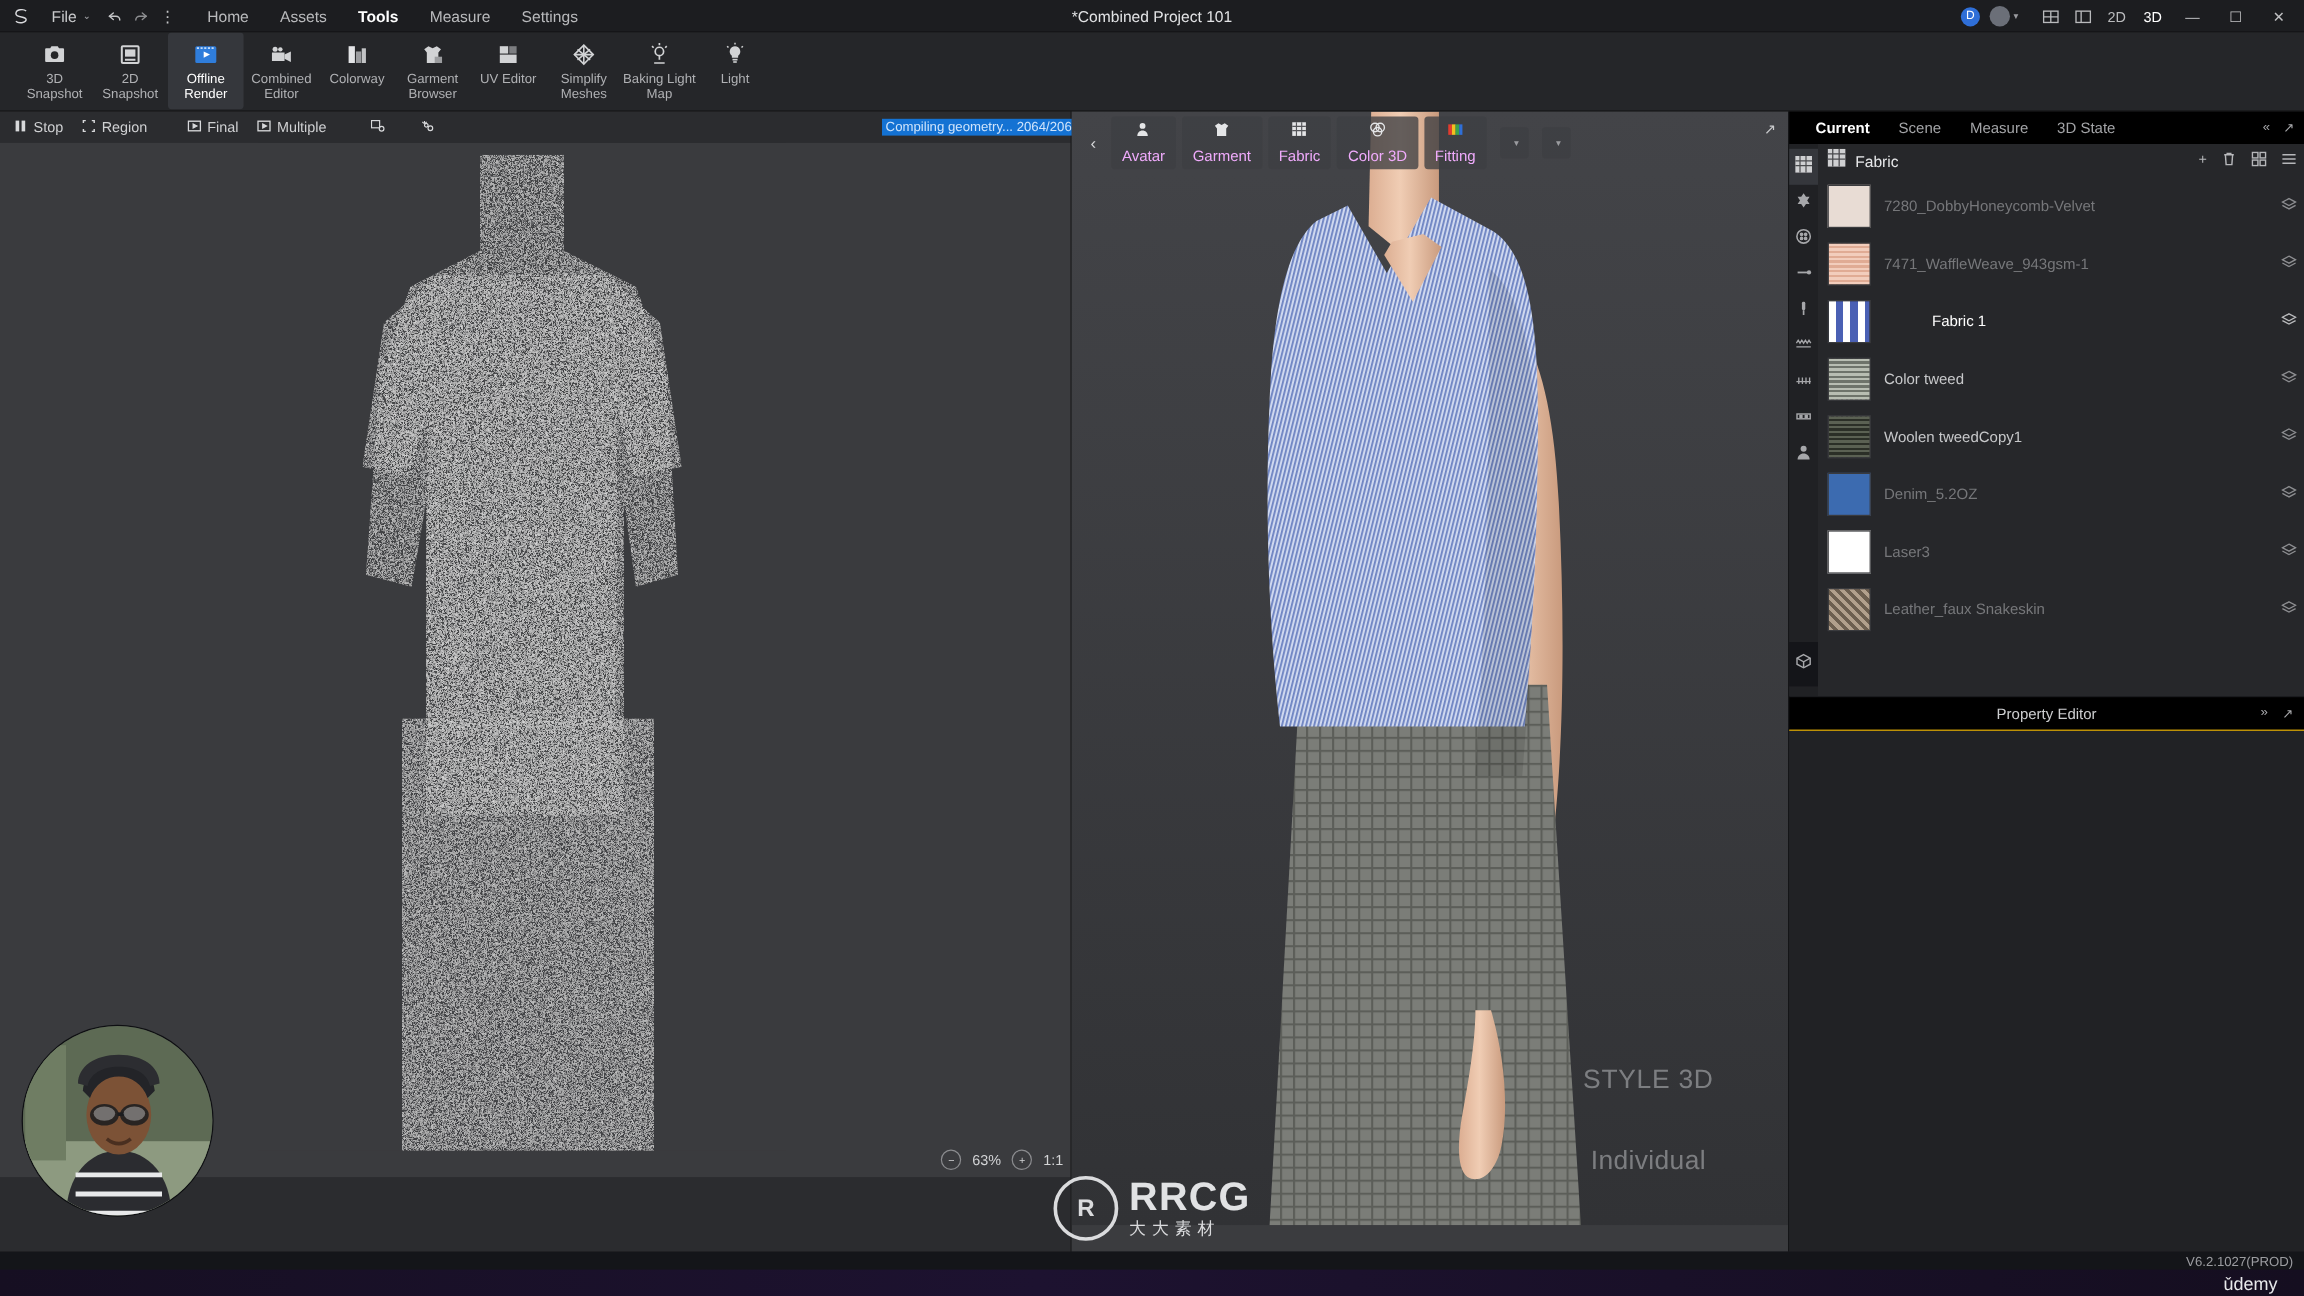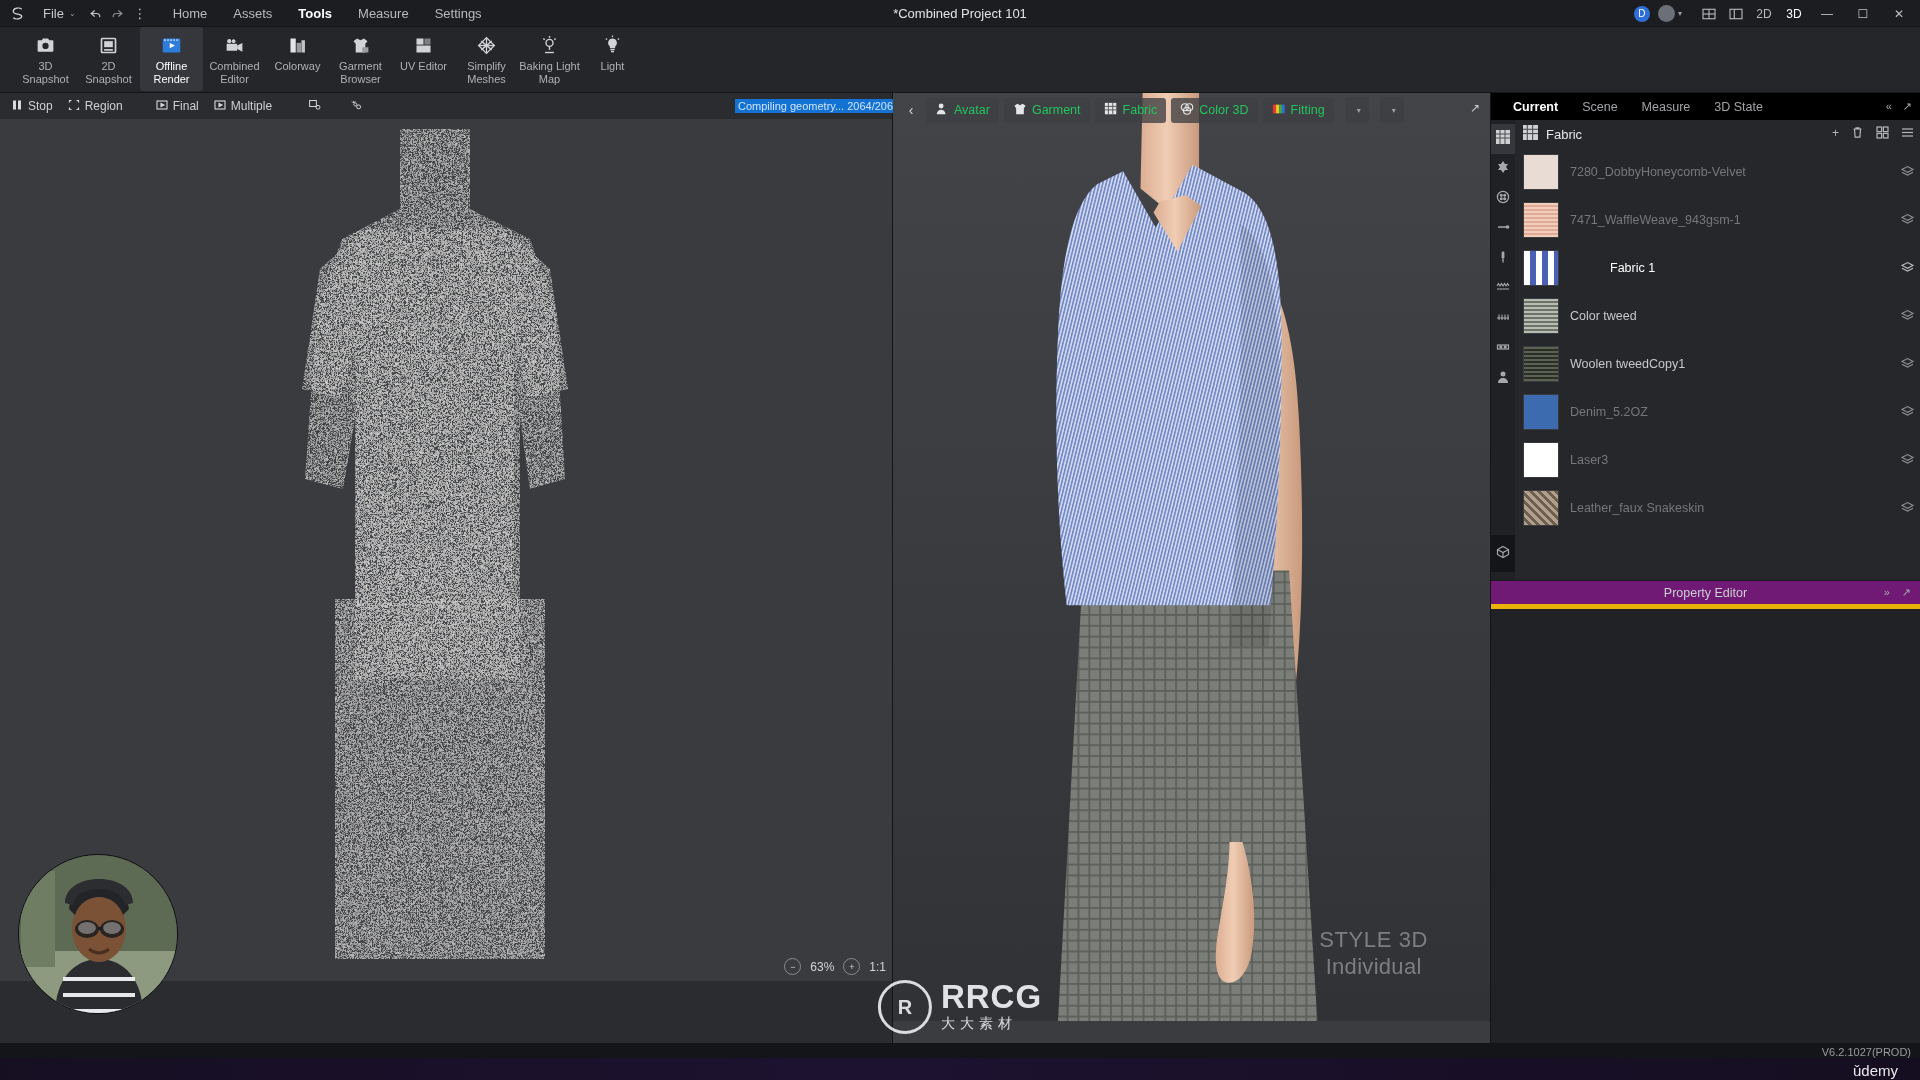--- a/index.html
+++ b/index.html
@@ -64,30 +64,30 @@
     font-size:12px; color:#d3d4d6; }
   .zb { width:17px; height:17px; border:1px solid #8a8b8e; border-radius:50%;
     display:flex; align-items:center; justify-content:center; font-size:9px; }
   .rp-bottom { height:62px; background:#2b2c2f; }
 
   
   .viewport { flex:1; background:#3b3c3f; position:relative; overflow:hidden; }
   .vp-tools { position:absolute; top:4px; left:8px; display:flex; align-items:center; gap:5px; z-index:6; }
   .vp-back { width:20px; text-align:center; font-size:14px; color:#d8d9db; }
   .vt { display:flex; align-items:center; gap:5px; background:rgba(62,63,67,0.78);
-    border-radius:3px; padding:4px 9px; font-size:12.5px; color:#22c55e; }
+    border-radius:3px; padding:4px 9px; font-size:12.5px; color:#f0abfc;flex-direction:column; }
   .vt svg { width:14px; height:14px; }
   .vt-grp { display:flex; align-items:center; gap:4px; background:rgba(62,63,67,0.78);
     border-radius:3px; padding:4px 8px; margin-left:6px; }
   .vp-expand { position:absolute; top:8px; right:10px; font-size:12px; color:#c9cacc; z-index:6; }
   .vp-stage { position:absolute; inset:0; }
   .vp-brand { position:absolute; right:62px; bottom:62px; text-align:center; color:#b9bbbe;
     opacity:.55; line-height:1.22; z-index:4; }
   .vp-brand .b1 { font-size:22px; letter-spacing:.6px; }
-  .vp-brand .b2 { font-size:22px; letter-spacing:.3px; }
+  .vp-brand .b2 { font-size:22px; letter-spacing:.3px;margin-top:40px; }
 
   
   .rightpanel { width:430px; background:#26272a; display:flex; flex-direction:column;
     border-left:1px solid #141517; }
   .rp-tabs { height:27px; display:flex; align-items:center; padding-left:10px; gap:0;
     background:#000000; position:relative; }
   .rtab { font-size:12.5px; color:#a3a4a7; padding:0 12px; }
   .rtab.active { color:#ffffff; font-weight:bold; }
   .rp-tabs .tr { position:absolute; right:8px; display:flex; gap:11px; font-size:11px; color:#a9aaad; }
   .obj-body { display:flex; flex:0 0 auto; height:460px; }
@@ -104,22 +104,22 @@
   .obj-head .acts { position:absolute; right:6px; display:flex; gap:12px; color:#b6b7ba; font-size:12px; }
   .obj-head .acts svg { width:13px; height:13px; }
   .flist { flex:1; overflow:hidden; }
   .fitem { height:48px; display:flex; align-items:center; padding:0 6px 0 8px; gap:11px; position:relative; }
   .fsw { width:36px; height:36px; flex:0 0 36px; border:1px solid #3a3b3e; }
   .fname { font-size:12.5px; color:#c7c8ca; flex:1; }
   .fitem.dim .fname { color:#76777a; }
   .fitem.sel .fname { color:#ffffff;margin-left:40px; }
   .feye { color:#8c8d90; font-size:11px; }
   .feye svg { width:13px; height:13px; }
-  .pe-head { height:29px; border-top:1px solid #1a1b1e; border-bottom:5px solid #eab308;
-    display:flex; align-items:center; justify-content:center; position:relative; background:#701a75;}
+  .pe-head { height:29px; border-top:1px solid #1a1b1e; border-bottom:1px solid #eab308;
+    display:flex; align-items:center; justify-content:center; position:relative; background:#000000;}
   .pe-head .t { font-size:12.5px; color:#cdced0; }
   .pe-head .acts { position:absolute; right:9px; display:flex; gap:12px; color:#a9aaad; font-size:11px; }
   .pe-body { flex:1; background:#212225; }
 
   
   .bottom { height:37px; background:#141519; position:relative; }
   .ver { position:absolute; right:9px; top:3px; font-size:11px; color:#9b9ca0; }
   .btm2 { position:absolute; left:0; right:0; bottom:0; height:22px;
     background:linear-gradient(90deg,#160f22,#1d1230 45%,#150e20); }
   .udemy { position:absolute; right:22px; bottom:1px; font-size:15px; color:#e8e9eb; }

